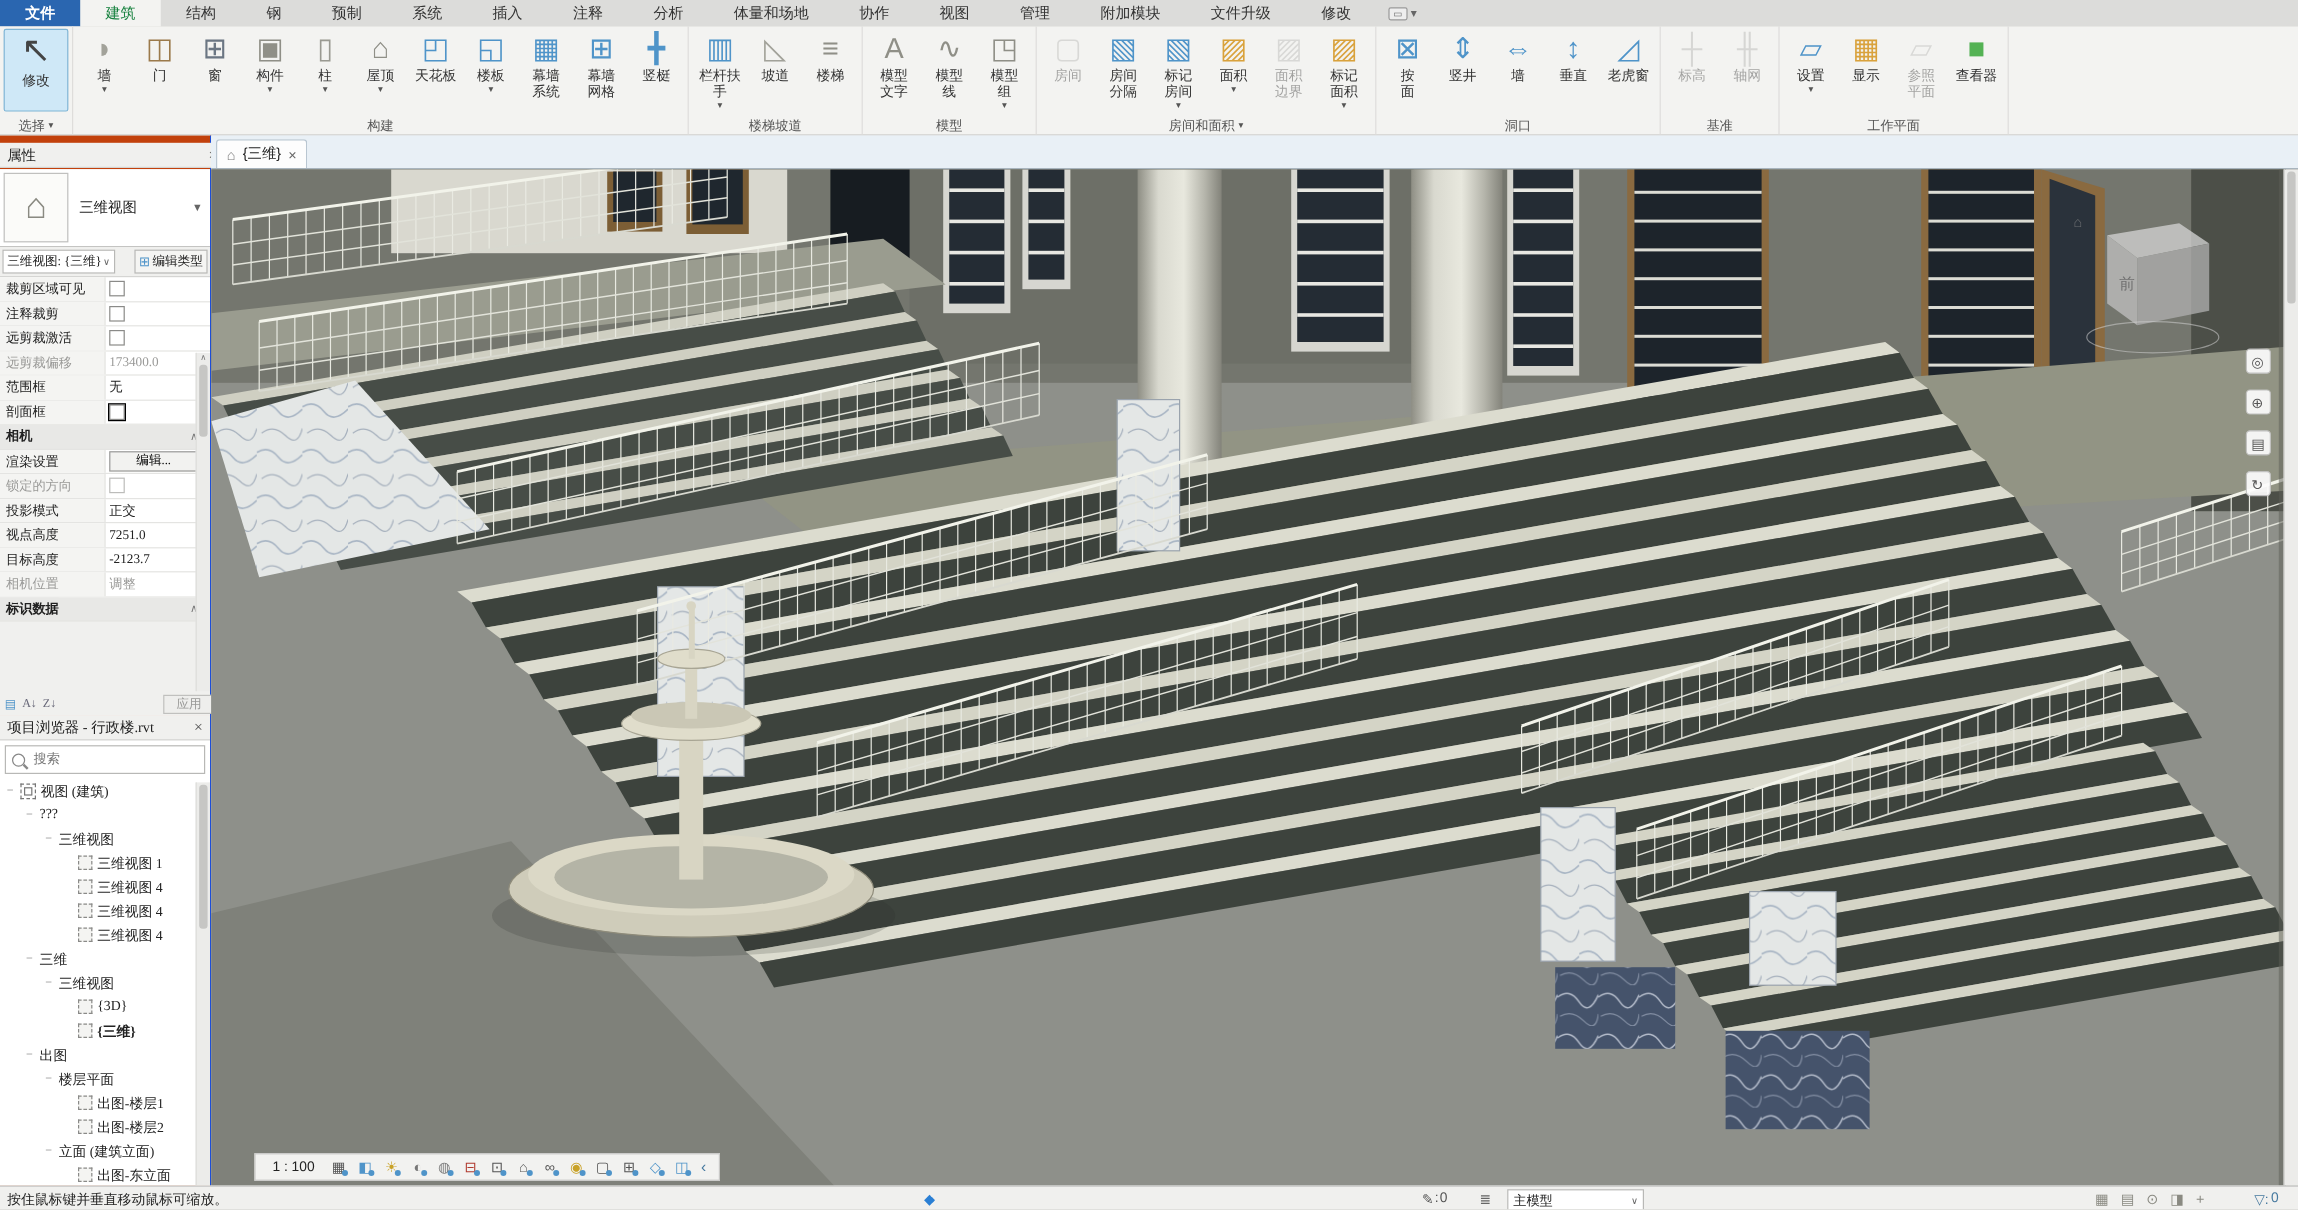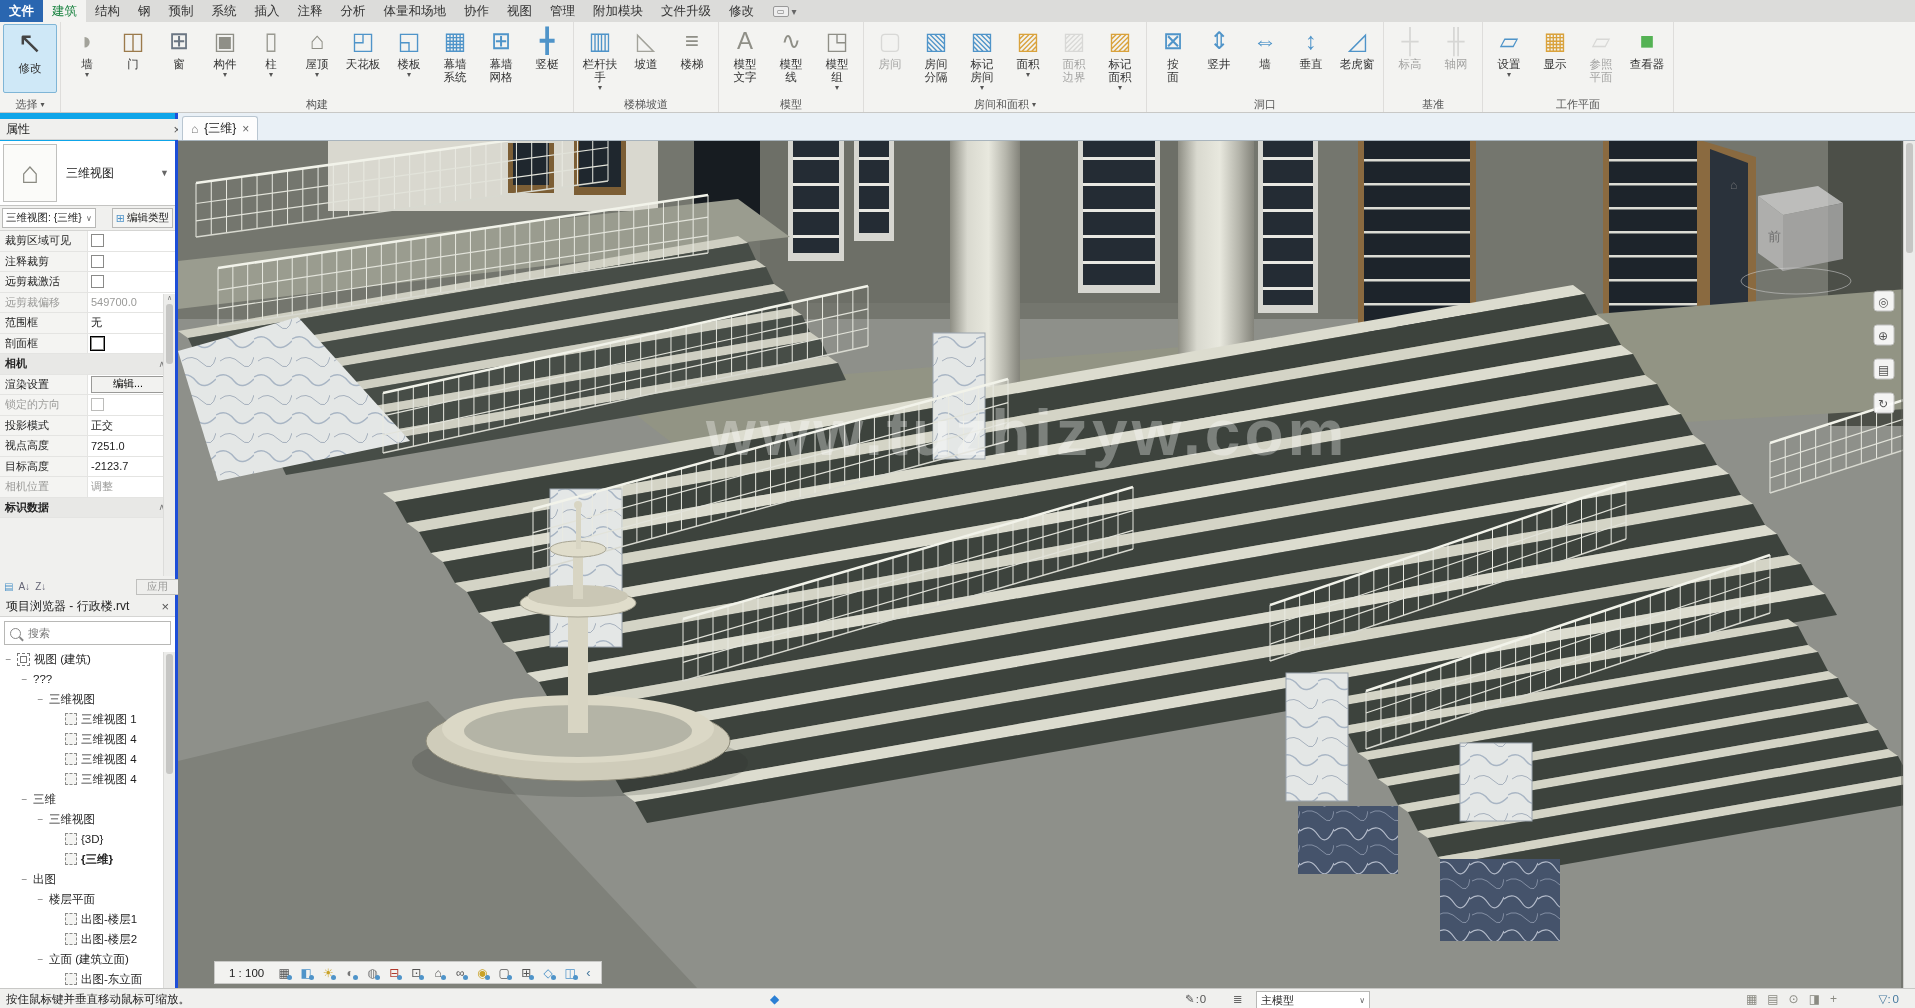--- a/index.html
+++ b/index.html
@@ -2,21 +2,21 @@
 <html><head>
 <meta charset="utf-8">
 <style>
   html,body{margin:0;padding:0;background:#dcdcda;font-family:"Liberation Sans","DejaVu Sans",sans-serif;
     -webkit-font-smoothing:antialiased;}
   .app{position:relative;width:1915px;height:1008px;overflow:hidden;background:#f3f3f1;user-select:none;}
 
   
   .menubar{position:absolute;left:0;top:0;width:1915px;height:22px;background:#dcdcda;display:flex;align-items:stretch;border-bottom:1px solid #cfcfcd;}
   .tabs{display:flex;}
-  .mtab{padding:0 9px;font-size:12.5px;color:#333;display:flex;align-items:center;cursor:default;}
+  .mtab{padding:0 21px;font-size:12.5px;color:#333;display:flex;align-items:center;cursor:default;}
   .mtab.active{background:#f3f3f1;color:#15803d;}
   .mtab.file{background:#2a66b0;color:#fff;font-weight:bold;}
   .ribbon-collapse{display:flex;align-items:center;margin-left:10px;color:#666;font-size:10px;gap:3px;}
   .rc-box{border:1px solid #999;border-radius:2px;padding:0 3px;font-size:8px;background:#eee;}
 
   
   .ribbon{position:absolute;left:0;top:22px;width:1915px;height:90px;background:#f3f3f1;border-bottom:1px solid #c8c8c6;}
   .panels{display:flex;height:90px;}
   .rpanel{display:flex;flex-direction:column;border-right:1px solid #dedddb;padding:0 3px;}
   .rbuttons{height:73px;display:flex;align-items:flex-start;padding-top:2px;}
@@ -27,21 +27,21 @@
   .rbtn.sel .ric{font-size:30px;line-height:34px;height:36px;color:#444;}
   .rlbl{font-size:11.5px;color:#333;line-height:1.12;white-space:pre-line;text-align:center;}
   .rar{font-size:8px;color:#555;line-height:7px;display:none;}
   .rar.show{display:block;}
   .plabel{height:15px;font-size:11px;color:#555;text-align:center;display:flex;justify-content:center;align-items:center;gap:3px;}
   .plar{font-size:8px;display:none;}
   .plar.show{display:inline;}
 
   
   .workarea{position:absolute;left:0;top:113px;width:1915px;height:875px;display:flex;}
-  .leftcol{width:175px;background:#0ea5e9;border-right:3px solid #1d4ed8;position:relative;flex:none;}
+  .leftcol{width:175px;background:#c2410c;border-right:1px solid #1d4ed8;position:relative;flex:none;font-family:Liberation Serif, serif;}
   .ptitle{height:20px;background:#f0f0ee;border-bottom:1px solid #d5d5d3;display:flex;align-items:center;padding:0 6px;font-size:12px;color:#222;}
   .ptitle .x{margin-left:auto;color:#555;font-size:13px;cursor:pointer;}
   .props{position:absolute;left:0;top:28px;width:175px;height:455px;background:#f0f0ee;}
   .typesel{height:64px;background:#fff;border-bottom:1px solid #c4c4c2;display:flex;align-items:center;cursor:pointer;}
   .housebox{width:52px;height:56px;border:1px solid #c0c0be;margin:3px;display:flex;align-items:center;justify-content:center;font-size:30px;color:#8a8a82;background:#fbfbf9;}
   .tslbl{font-size:12px;color:#222;flex:1;padding-left:6px;}
   .tsar{color:#666;font-size:9px;padding-right:6px;}
   .instrow{display:flex;height:22px;align-items:center;gap:16px;padding:1px 2px;background:#f0f0ee;}
   .instsel{flex:1;border:1px solid #b8b8b6;background:#fff;height:18px;font-size:10.5px;color:#222;display:flex;align-items:center;padding:0 3px;cursor:pointer;}
   .instsel .car{margin-left:auto;font-size:8px;color:#666;}
@@ -458,21 +458,21 @@
               <span class="plab">远剪裁激活</span>
               <span class="pval">
                 <span class="cbx"></span>
 
               </span>
             </div>
             <div class="prow dim" data-kind="text">
               <span class="plab">远剪裁偏移</span>
               <span class="pval">
 
-                <span class="pvt">549700.0</span>
+                <span class="pvt">173400.0</span>
 
               </span>
             </div>
             <div class="prow" data-kind="text">
               <span class="plab">范围框</span>
               <span class="pval">
 
                 <span class="pvt">无</span>
 
               </span>
@@ -1089,21 +1089,20 @@
             <rect x="1696" y="150" width="20" height="20" rx="3" fill="#fdfdfd" stroke="#c5c5c5" opacity="0.92"></rect>
             <text x="1700" y="165" font-size="12" fill="#555">◎</text>
             <rect x="1696" y="184" width="20" height="20" rx="3" fill="#fdfdfd" stroke="#c5c5c5" opacity="0.92"></rect>
             <text x="1700" y="199" font-size="12" fill="#555">⊕</text>
             <rect x="1696" y="218" width="20" height="20" rx="3" fill="#fdfdfd" stroke="#c5c5c5" opacity="0.92"></rect>
             <text x="1700" y="233" font-size="12" fill="#555">▤</text>
             <rect x="1696" y="252" width="20" height="20" rx="3" fill="#fdfdfd" stroke="#c5c5c5" opacity="0.92"></rect>
             <text x="1700" y="267" font-size="12" fill="#555">↻</text>
             <rect x="1723" y="0" width="6" height="848" fill="#5b5e56" opacity="0.5"></rect>
           </svg>
-        <div class="watermark">www.tuzhizyw.com</div>
         <div class="vcb">
           <span class="scale">1 : 100</span>
           <span class="vcb-icons">
 
           <span class="vci" style="color: rgb(85, 85, 85);">▦</span>
               <span class="vci" style="color: rgb(79, 148, 201);">◧</span>
               <span class="vci" style="color: rgb(201, 162, 39);">☀</span>
               <span class="vci" style="color: rgb(119, 119, 119);">◐</span>
               <span class="vci" style="color: rgb(119, 119, 119);">◍</span>
               <span class="vci" style="color: rgb(176, 58, 46);">⊟</span>

